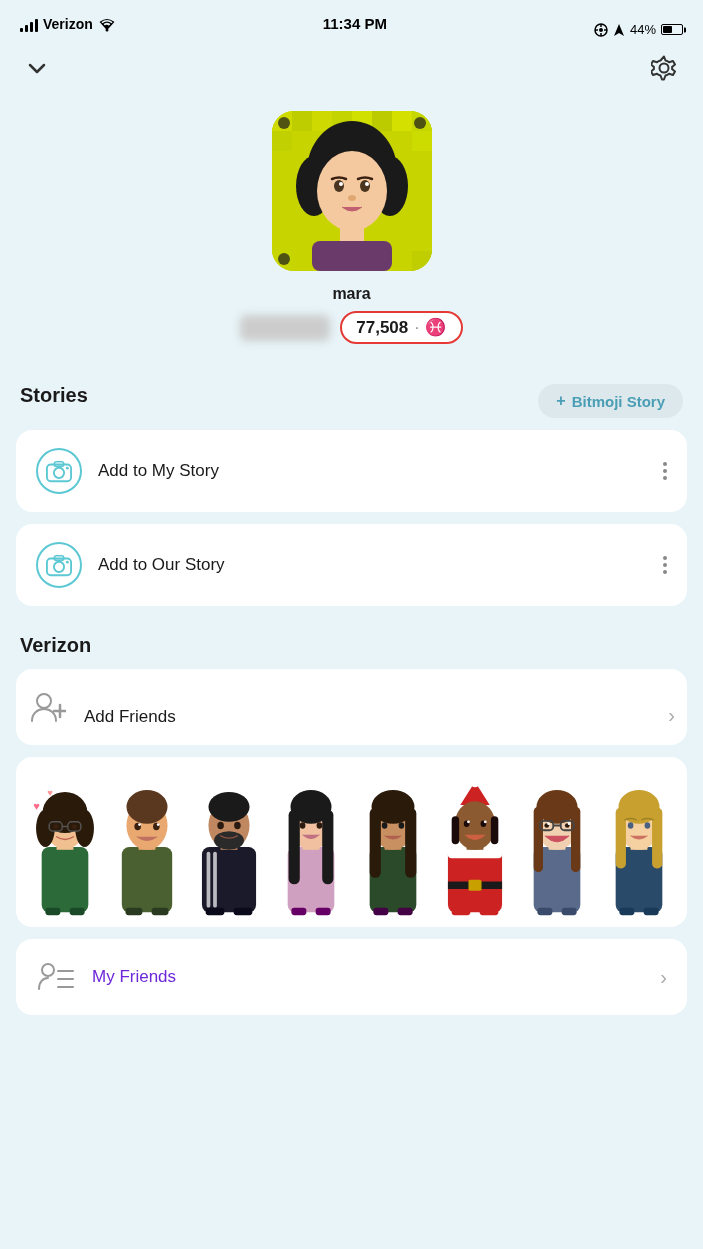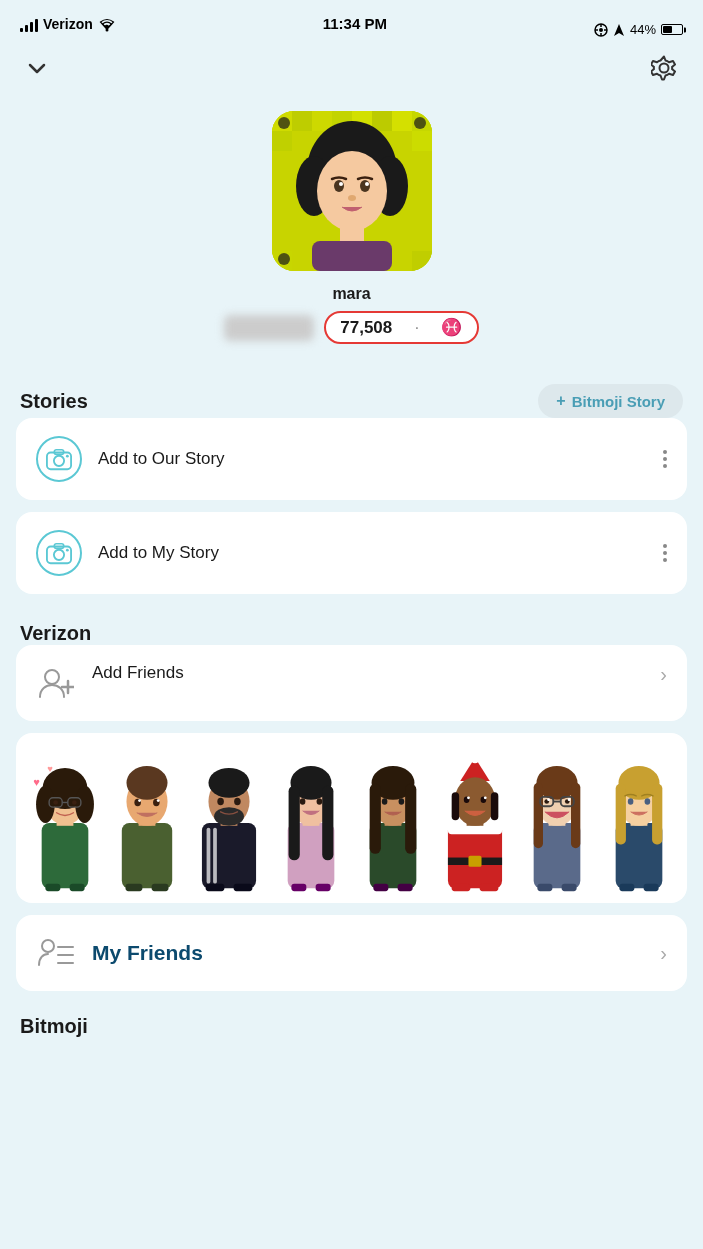--- a/index.html
+++ b/index.html
@@ -129,21 +129,21 @@
     .blurred-snap-score {
       width: 90px;
       height: 26px;
       background: #ccc;
       border-radius: 6px;
       filter: blur(4px);
     }
     .score-highlight {
       display: flex;
       align-items: center;
-      gap: 22px;
+      gap: 6px;
       background: white;
       border: 2.5px solid #e53935;
       border-radius: 20px;
       padding: 4px 14px;
     }
     .score-value {
       font-size: 17px;
       font-weight: 600;
       color: #1a1a1a;
     }
@@ -154,22 +154,21 @@
 
     
     .main-content {
       padding: 0 16px;
     }
 
     
     .section-header {
       display: flex;
       justify-content: space-between;
-      align-items: center;
-      padding: 16px 4px 0;
+      padding: 16px 4px 12px;
     }
     .section-title {
       font-size: 20px;
       font-weight: 800;
       color: #1a1a1a;
     }
     .custom-story-btn {
       display: flex;
       align-items: center;
       gap: 6px;
@@ -243,22 +242,22 @@
     .friends-section {
       margin-top: 8px;
     }
     .add-friends-card {
       background: white;
       border-radius: 16px;
       margin-bottom: 12px;
     }
     .add-friends-item {
       display: flex;
-      align-items: flex-start;
-      padding: 18px 20px;
+      align-items: flex-end;
+      padding: 18px 12px;
     }
     .add-friends-icon {
       width: 40px;
       height: 40px;
       display: flex;
       align-items: center;
       justify-content: center;
       margin-right: 16px;
     }
     .add-friends-label {
@@ -319,23 +318,23 @@
     .my-friends-icon {
       width: 40px;
       height: 40px;
       display: flex;
       align-items: center;
       justify-content: center;
       margin-right: 16px;
     }
     .my-friends-label {
       flex: 1;
-      font-size: 21px;
-      font-weight: 700;
-      color: #0c4a6e;
+      font-size: 17px;
+      font-weight: 400;
+      color: #6d28d9;
     }
 
     
     .bitmoji-section-title {
       font-size: 20px;
       font-weight: 800;
       color: #1a1a1a;
       padding: 8px 4px 16px;
     }
   </style>
@@ -461,20 +460,39 @@
 </div>
 
 <div class="main-content">
 
   <div class="section-header">
     <div class="section-title">Stories</div>
     <button class="custom-story-btn">
       <span class="plus-icon">+</span>
       <span>Bitmoji Story</span>
     </button>
+  </div>
+
+  <div class="card">
+    <div class="story-item">
+      <div class="story-icon">
+        <svg class="camera-svg" viewBox="0 0 28 24">
+          <rect x="1" y="5" width="26" height="18" rx="4" fill="none" stroke="#5bc8d4" stroke-width="2"></rect>
+          <circle cx="14" cy="14" r="5.5" fill="none" stroke="#5bc8d4" stroke-width="2"></circle>
+          <rect x="9" y="2" width="10" height="5" rx="2" fill="none" stroke="#5bc8d4" stroke-width="1.8"></rect>
+          <circle cx="23" cy="9" r="1.5" fill="#5bc8d4"></circle>
+        </svg>
+      </div>
+      <span class="story-label">Add to My Story</span>
+      <div class="more-dots">
+        <div class="dot"></div>
+        <div class="dot"></div>
+        <div class="dot"></div>
+      </div>
+    </div>
   </div>
 
   <div class="card">
     <div class="story-item">
       <div class="story-icon">
         <svg class="camera-svg" viewBox="0 0 28 24">
           <rect x="1" y="5" width="26" height="18" rx="4" fill="none" stroke="#5bc8d4" stroke-width="2"></rect>
           <circle cx="14" cy="14" r="5.5" fill="none" stroke="#5bc8d4" stroke-width="2"></circle>
           <rect x="9" y="2" width="10" height="5" rx="2" fill="none" stroke="#5bc8d4" stroke-width="1.8"></rect>
           <circle cx="23" cy="9" r="1.5" fill="#5bc8d4"></circle>
@@ -482,39 +500,20 @@
       </div>
       <span class="story-label">Add to Our Story</span>
       <div class="more-dots">
         <div class="dot"></div>
         <div class="dot"></div>
         <div class="dot"></div>
       </div>
     </div>
   </div>
 
-  <div class="card">
-    <div class="story-item">
-      <div class="story-icon">
-        <svg class="camera-svg" viewBox="0 0 28 24">
-          <rect x="1" y="5" width="26" height="18" rx="4" fill="none" stroke="#5bc8d4" stroke-width="2"></rect>
-          <circle cx="14" cy="14" r="5.5" fill="none" stroke="#5bc8d4" stroke-width="2"></circle>
-          <rect x="9" y="2" width="10" height="5" rx="2" fill="none" stroke="#5bc8d4" stroke-width="1.8"></rect>
-          <circle cx="23" cy="9" r="1.5" fill="#5bc8d4"></circle>
-        </svg>
-      </div>
-      <span class="story-label">Add to My Story</span>
-      <div class="more-dots">
-        <div class="dot"></div>
-        <div class="dot"></div>
-        <div class="dot"></div>
-      </div>
-    </div>
-  </div>
-
   <div class="friends-section">
     <div class="section-header">
       <div class="section-title">Verizon</div>
     </div>
 
     <div class="add-friends-card card">
       <div class="add-friends-item">
         <div class="add-friends-icon">
           <svg width="36" height="36" viewBox="0 0 36 36">
             <circle cx="14" cy="12" r="7" fill="none" stroke="#999" stroke-width="2"></circle>
@@ -757,15 +756,14 @@
             <line x1="20" y1="28" x2="35" y2="28" stroke="#999" stroke-width="2" stroke-linecap="round"></line>
           </svg>
         </div>
         <span class="my-friends-label">My Friends</span>
         <span class="chevron-right">›</span>
       </div>
     </div>
 
   </div>
 
-  <div class="bitmoji-section-title">Bitmoji</div>
 
 </div>
 
 </body></html>

